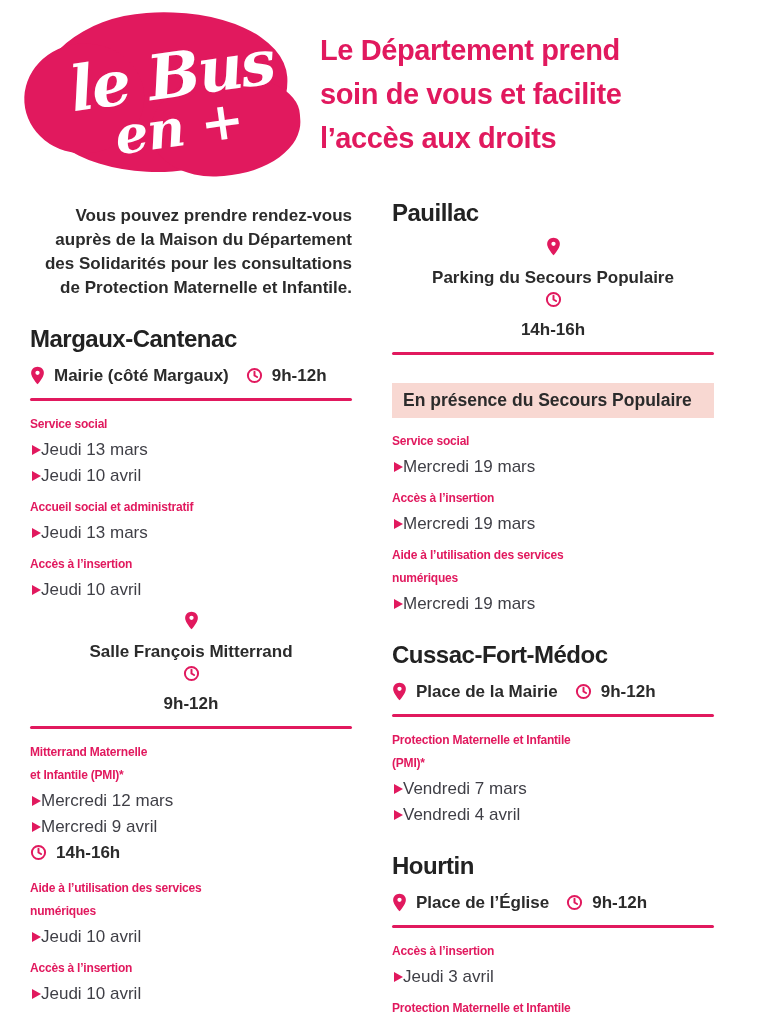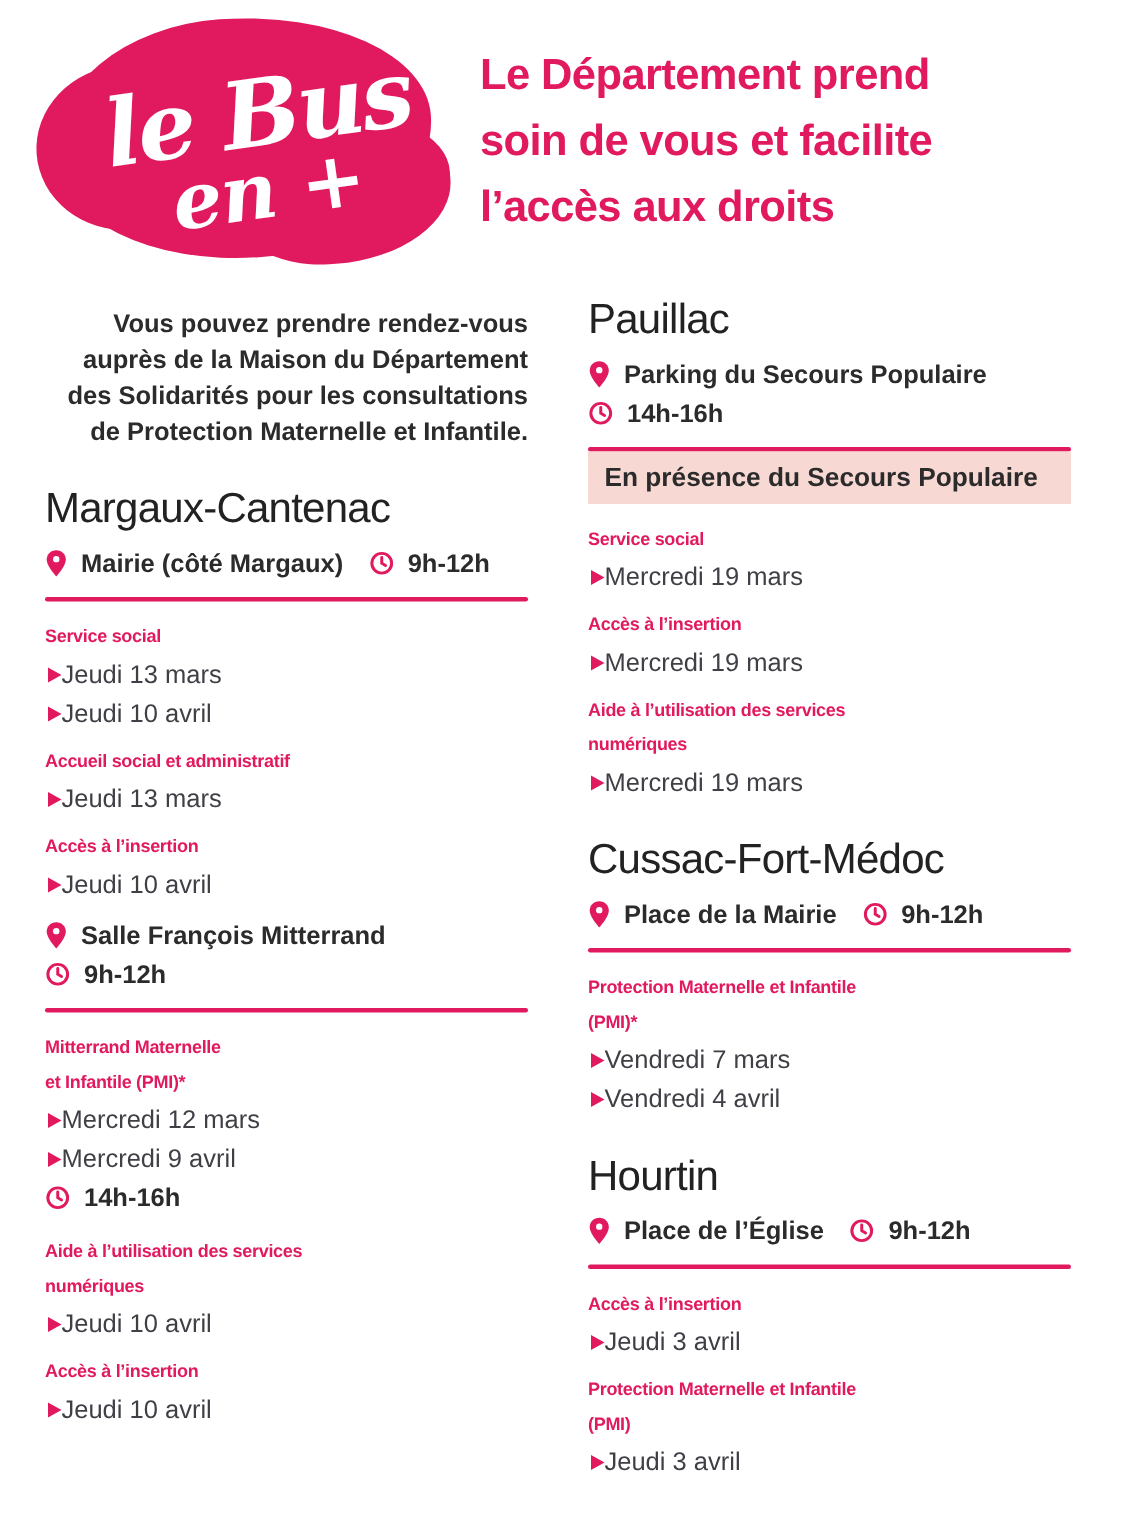--- a/index.html
+++ b/index.html
@@ -50,32 +50,32 @@
     white-space:pre-line;
   }
   
   .cols{display:flex;gap:40px;margin-top:6px;}
   .col{width:322px;flex:0 0 auto;}
   .intro{
     margin-top:8px;font-size:17px;line-height:24px;font-weight:700;
     color:var(--body-dark);white-space:pre-line;text-align:right;
   }
   h2.city{
-    margin-top:24px;font-size:28px;line-height:30px;font-weight:400;
+    margin-top:24px;font-size:24px;line-height:30px;font-weight:700;
     color:var(--heading-dark);letter-spacing:-.5px;
   }
   .locrow{display:flex;align-items:center;gap:9px;margin-top:9px;
     font-size:17px;font-weight:700;color:var(--body-dark);line-height:25px;}
   .locrow .gap-left{margin-left:8px;}
   .locline{display:flex;align-items:center;gap:9px;line-height:25px;
-    font-size:17px;font-weight:700;color:var(--body-dark);}
+    font-size:17px;font-weight:700;color:var(--body-dark);flex-direction:column;}
   .locstack{margin-top:9px;display:flex;flex-direction:column;gap:1px;}
   .rule{height:3px;background:var(--brand-pink);margin-top:10px;border-radius:2px;}
   .notice{
-    margin-top:0;background:var(--highlight-bg);
+    margin-top:28px;background:var(--highlight-bg);
     padding:7px 11px;font-size:17.5px;font-weight:700;color:var(--body-dark);
   }
   h3.svc{
     margin-top:12px;font-size:12px;line-height:23px;font-weight:700;
     color:var(--brand-pink);white-space:pre-line;letter-spacing:-.2px;
   }
   h3.svc + h3.svc, .date + h3.svc{margin-top:8px;}
   .date{display:flex;align-items:center;gap:0;padding:4px 0 3px 2px;
     font-size:17px;color:var(--date-gray);line-height:19px;}
   .tri{width:0;height:0;flex:0 0 auto;

